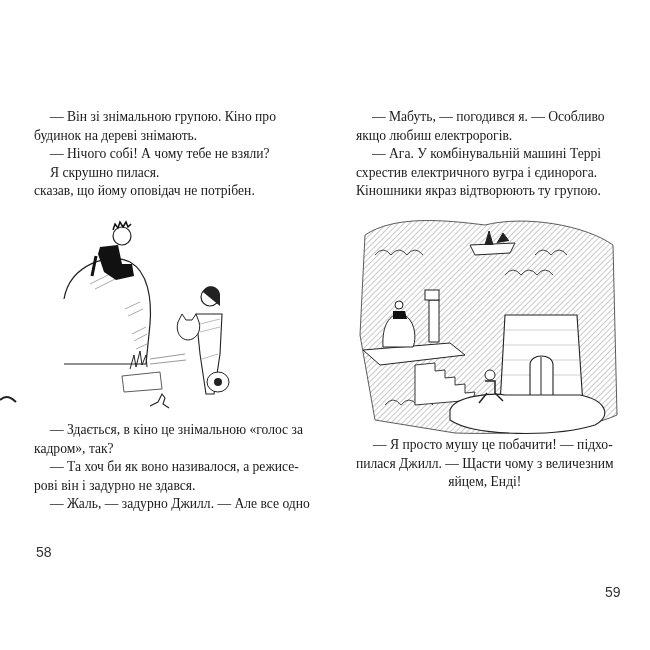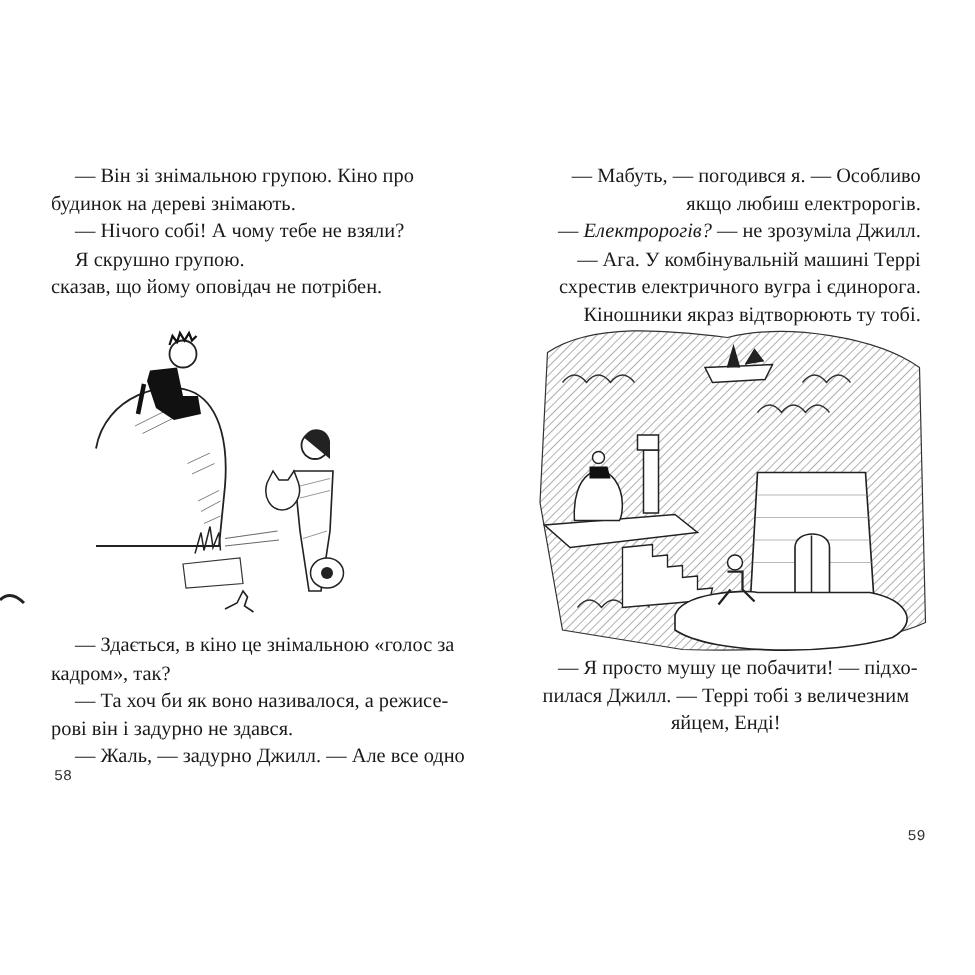--- a/index.html
+++ b/index.html
@@ -5,33 +5,33 @@
     html, body { margin: 0; padding: 0; background: #ffffff; }
     body { width: 650px; height: 650px; position: relative; overflow: hidden;
            font-family: "Liberation Serif", "DejaVu Serif", serif; color: #1a1a1a; }
     .page { position: absolute; top: 0; height: 650px; }
     .page-left { left: 0; width: 325px; }
     .page-right { left: 325px; width: 325px; }
     .text-block { position: absolute; font-size: 13.6px; line-height: 18.6px; }
     .line { white-space: nowrap; display: block; }
     .indent { padding-left: 16px; }
     .italic { font-style: italic; }
-    .page-number { position: absolute; top: 513px; font-family: Liberation Mono, monospace;
-                   font-size: 10px; color: #333; }
+    .page-number { position: absolute; top: 544px; font-family: Liberation Sans, sans-serif;
+                   font-size: 14px; color: #333; }
     .illustration { position: absolute; }
   </style>
 </head>
 <body>
 
 <div class="page page-left">
   <div class="text-block" style="left:34px; top:108px;">
     <span class="line indent">— Він зі знімальною групою. Кіно про</span>
     <span class="line">будинок на дереві знімають.</span>
     <span class="line indent">— Нічого собі! А чому тебе не взяли?</span>
-    <span class="line indent">Я скрушно групою.</span>
+    <span class="line indent">Я скрушно пилася.</span>
     <span class="line">сказав, що йому оповідач не потрібен.</span>
   </div>
 
   <svg class="illustration" style="left:0; top:214px;" width="260" height="200" viewBox="0 0 260 200">
 
     <path d="M64 85 C 70 50, 110 38, 130 48 C 148 58, 152 85, 150 110 L 146 150 L 64 150" fill="none" stroke="#222" stroke-width="1.2"></path>
     <g stroke="#555" stroke-width="0.5">
       <line x1="90" y1="70" x2="110" y2="60"></line>
         <line x1="95" y1="75" x2="115" y2="65"></line>
       <line x1="125" y1="95" x2="140" y2="88"></line>
@@ -74,27 +74,26 @@
     <span class="line">кадром», так?</span>
     <span class="line indent">— Та хоч би як воно називалося, а режисе-</span>
     <span class="line">рові він і задурно не здався.</span>
     <span class="line indent">— Жаль, — задурно Джилл. — Але все одно</span>
   </div>
 
   <div class="page-number" style="left:36px;">58</div>
 </div>
 
 <div class="page page-right">
-  <div class="text-block" style="left:31px; top:108px;text-align:right;">
+  <div class="text-block" style="left:31px; top:108px;">
     <span class="line indent">— Мабуть, — погодився я. — Особливо</span>
     <span class="line">якщо любиш електророгів.</span>
-    <span class="line indent"><span>— </span><span class="italic">Електророгів?</span><span> — не зрозуміла Джилл.</span></span>
     <span class="line indent">— Ага. У комбінувальній машині Террі</span>
     <span class="line">схрестив електричного вугра і єдинорога.</span>
-    <span class="line">Кіношники якраз відтворюють ту тобі.</span>
+    <span class="line">Кіношники якраз відтворюють ту групою.</span>
   </div>
 
   <svg class="illustration" style="left:30px; top:215px;" width="265" height="222" viewBox="0 0 265 222">
     <defs>
       <pattern id="hatch" width="4" height="4" patternUnits="userSpaceOnUse" patternTransform="rotate(45)">
         <line x1="0" y1="0" x2="0" y2="4" stroke="#666" stroke-width="0.7"></line>
       </pattern>
     </defs>
 
     <path d="M10 20 C 40 0, 90 5, 130 10 C 170 0, 230 10, 258 30 L 262 200 C 230 215, 160 220, 100 218 L 20 205 L 5 120 Z" fill="url(#hatch)" stroke="#333" stroke-width="0.8"></path>
@@ -134,18 +133,18 @@
     <line x1="186" y1="142" x2="186" y2="190" stroke="#222" stroke-width="1"></line>
 
     <path d="M95 195 C 100 180, 140 178, 150 180 L 225 180 C 250 185, 258 200, 240 210 C 200 222, 120 222, 95 205 Z" fill="#fff" stroke="#222" stroke-width="1.1"></path>
 
     <circle cx="135" cy="160" r="5" fill="#fff" stroke="#222"></circle>
     <path d="M130 166 l10 0 l0 12 l8 8 M132 178 l-8 10" fill="none" stroke="#222" stroke-width="1.5"></path>
   </svg>
 
   <div class="text-block" style="left:31px; top:436px;text-align:center;">
     <span class="line indent">— Я просто мушу це побачити! — підхо-</span>
-    <span class="line">пилася Джилл. — Террі тобі з величезним</span>
+    <span class="line">пилася Джилл. — Щасти чому з величезним</span>
     <span class="line">яйцем, Енді!</span>
   </div>
 
   <div class="page-number" style="left:280px;margin-top:40px;">59</div>
 </div>
 
 </body></html>

